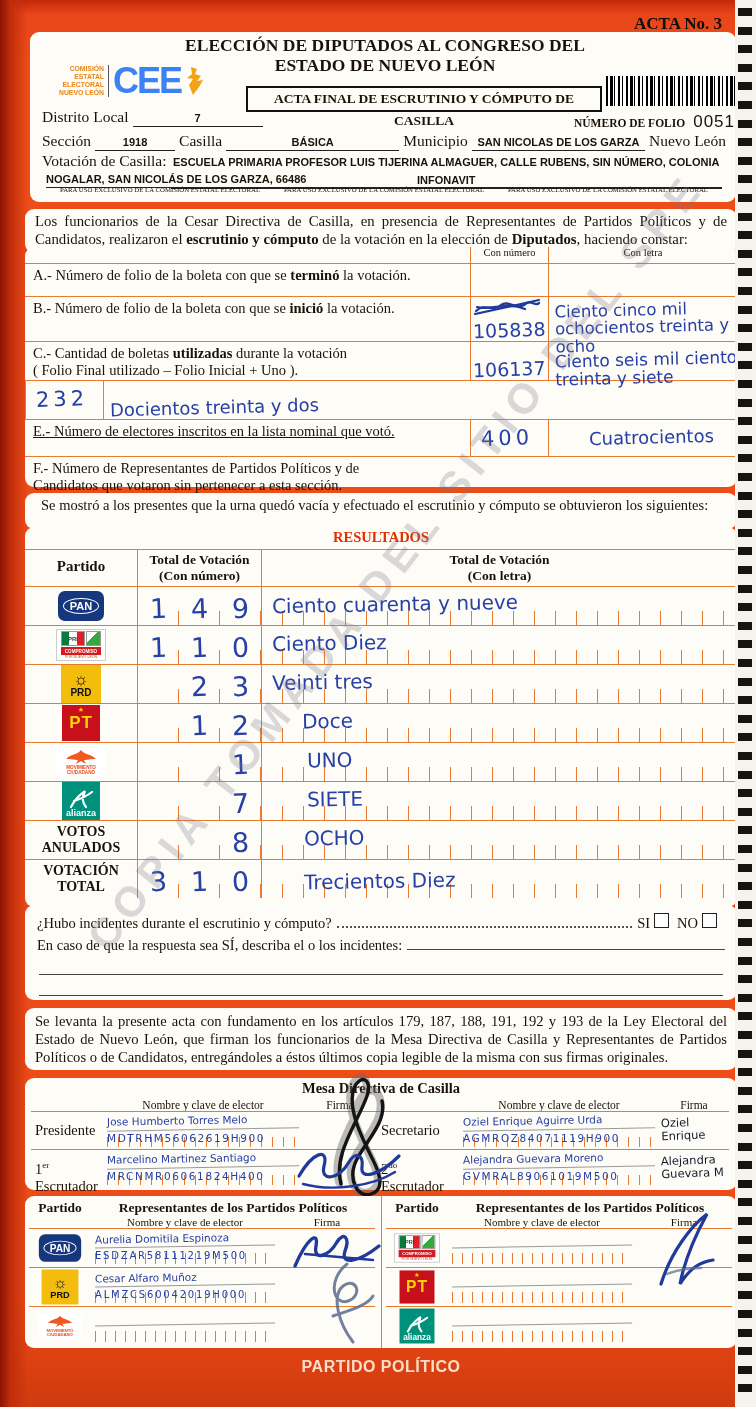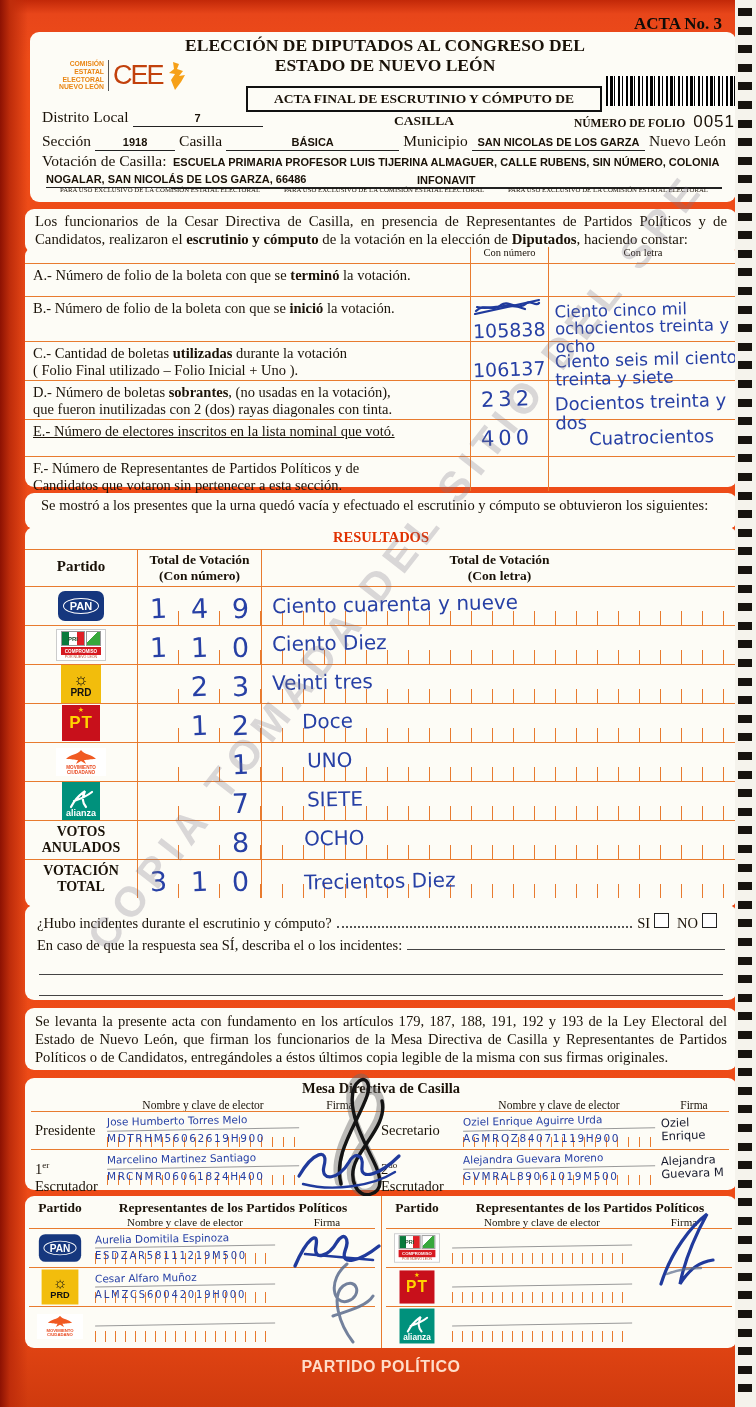--- a/index.html
+++ b/index.html
@@ -14,21 +14,21 @@
   .acta-no{position:absolute;top:14px;right:34px;font-weight:bold;font-size:17px;color:#100c08;}
 
   .panel{position:absolute;background:#fdfcf6;border-radius:9px;box-sizing:border-box;}
 
   
   .p-header{top:32px;left:30px;width:706px;height:170px;}
   .h-title{position:absolute;left:135px;top:4px;width:440px;text-align:center;font-weight:bold;font-size:17.5px;line-height:1.12;}
   .cee{position:absolute;left:10px;top:28px;display:flex;align-items:center;}
   .cee-org{width:64px;text-align:right;font-family:"Liberation Sans",sans-serif;font-weight:bold;
            font-size:6.8px;line-height:1.15;color:#e98512;white-space:pre-line;padding-right:4px;border-right:1.5px solid #555;}
-  .cee-acronym{font-family:"Liberation Sans",sans-serif;font-weight:normal;font-size:27px;color:#c2410c;letter-spacing:-2px;margin-left:4px;}
+  .cee-acronym{font-family:"Liberation Sans",sans-serif;font-weight:bold;font-size:36px;color:#3b82f6;letter-spacing:-2px;margin-left:4px;}
   .cee-shape{margin-left:2px;}
   .subtitle-box{position:absolute;left:216px;top:54px;width:352px;height:22px;border:2px solid #111;
                 font-weight:bold;font-size:13.5px;text-align:center;line-height:22px;}
   .barcode{position:absolute;left:576px;top:44px;width:148px;height:30px;
         background:repeating-linear-gradient(90deg,#000 0 2px,#fff 2px 4px,#000 4px 7px,#fff 7px 8px,#000 8px 9px,#fff 9px 12px,#000 12px 14px,#fff 14px 16px,#000 16px 17px,#fff 17px 20px);}
   .folio{position:absolute;left:544px;top:80px;white-space:nowrap;}
   .folio-lab{font-weight:bold;font-size:11.5px;}
   .folio-val{font-family:"Liberation Sans",sans-serif;font-size:17px;letter-spacing:1px;margin-left:4px;}
   .hrow{position:absolute;left:12px;display:flex;align-items:flex-start;font-size:15.5px;}
   .hrow1{top:76px;width:300px;}
@@ -45,21 +45,21 @@
   .p-intro{top:209px;left:25px;width:712px;height:44px;padding:4px 10px;}
   .p-intro p{margin:0;font-size:14.8px;line-height:1.2;text-align:justify;}
 
   
   .p-tally{top:247px;left:25px;width:712px;height:240px;overflow:visible;}
   .t-hdr{height:16px;display:flex;border-bottom:1px solid #e87b2f;}
   .t-hlabel{width:445px;}
   .t-hnum{width:77px;text-align:center;font-size:10.5px;border-left:1px solid #e87b2f;}
   .t-hletra{flex:1;text-align:center;font-size:10.5px;border-left:1px solid #e87b2f;}
   .t-row{display:flex;border-bottom:1px solid #e87b2f;}
-  .t-row:last-child{border-bottom:none;}
+  .t-row:last-child{border-bottom:none;flex-direction:column;}
   .t-label{width:445px;box-sizing:border-box;padding:3px 4px 0 8px;font-size:14.5px;line-height:1.18;white-space:pre-line;}
   .t-num{width:77px;border-left:1px solid #e87b2f;position:relative;}
   .t-letra{flex:1;border-left:1px solid #e87b2f;position:relative;overflow:visible;}
   .rA{height:32px;} .rB{height:44px;} .rC{height:38px;} .rD{height:38px;} .rE{height:36px;text-decoration:underline;} .rF{height:34px;}
 
   .hw{font-family:"DejaVu Sans",sans-serif;color:#2740a5;}
   .hw-num{position:absolute;bottom:0px;left:2px;font-size:19px;transform:rotate(-2deg);white-space:nowrap;}
   .hw-num.big{font-size:21px;letter-spacing:4px;left:10px;bottom:4px;}
   .hw-letra{position:absolute;top:4px;left:6px;right:-18px;font-size:16.5px;line-height:1.05;transform:rotate(-1.5deg);}
   .crossout{position:absolute;top:1px;left:2px;}
@@ -250,22 +250,20 @@
       <div class="t-label"><span>C.- Cantidad de boletas </span><b>utilizadas</b><span> durante la votación
 ( Folio Final utilizado – Folio Inicial + Uno ).</span></div>
       <div class="t-num">
           <div class="hw hw-num">106137</div>
         </div>
       <div class="t-letra">
           <div class="hw hw-letra" style="top:9px;font-size:17px;">Ciento seis mil ciento treinta y siete</div>
         </div>
     </div>
     <div class="t-row rD">
-      <div class="t-label"><span>D.- Número de boletas </span><b>sobrantes</b><span>, (no usadas en la votación),
-que fueron inutilizadas con 2 (dos) rayas diagonales con tinta.</span></div>
       <div class="t-num">
           <div class="hw hw-num big" style="bottom:8px;">232</div>
         </div>
       <div class="t-letra">
           <div class="hw hw-letra" style="top:12px;font-size:18px;">Docientos treinta y dos</div>
         </div>
     </div>
     <div class="t-row rE">
       <div class="t-label"><span>E.- Número de electores inscritos en la lista nominal que votó.</span></div>
       <div class="t-num">

